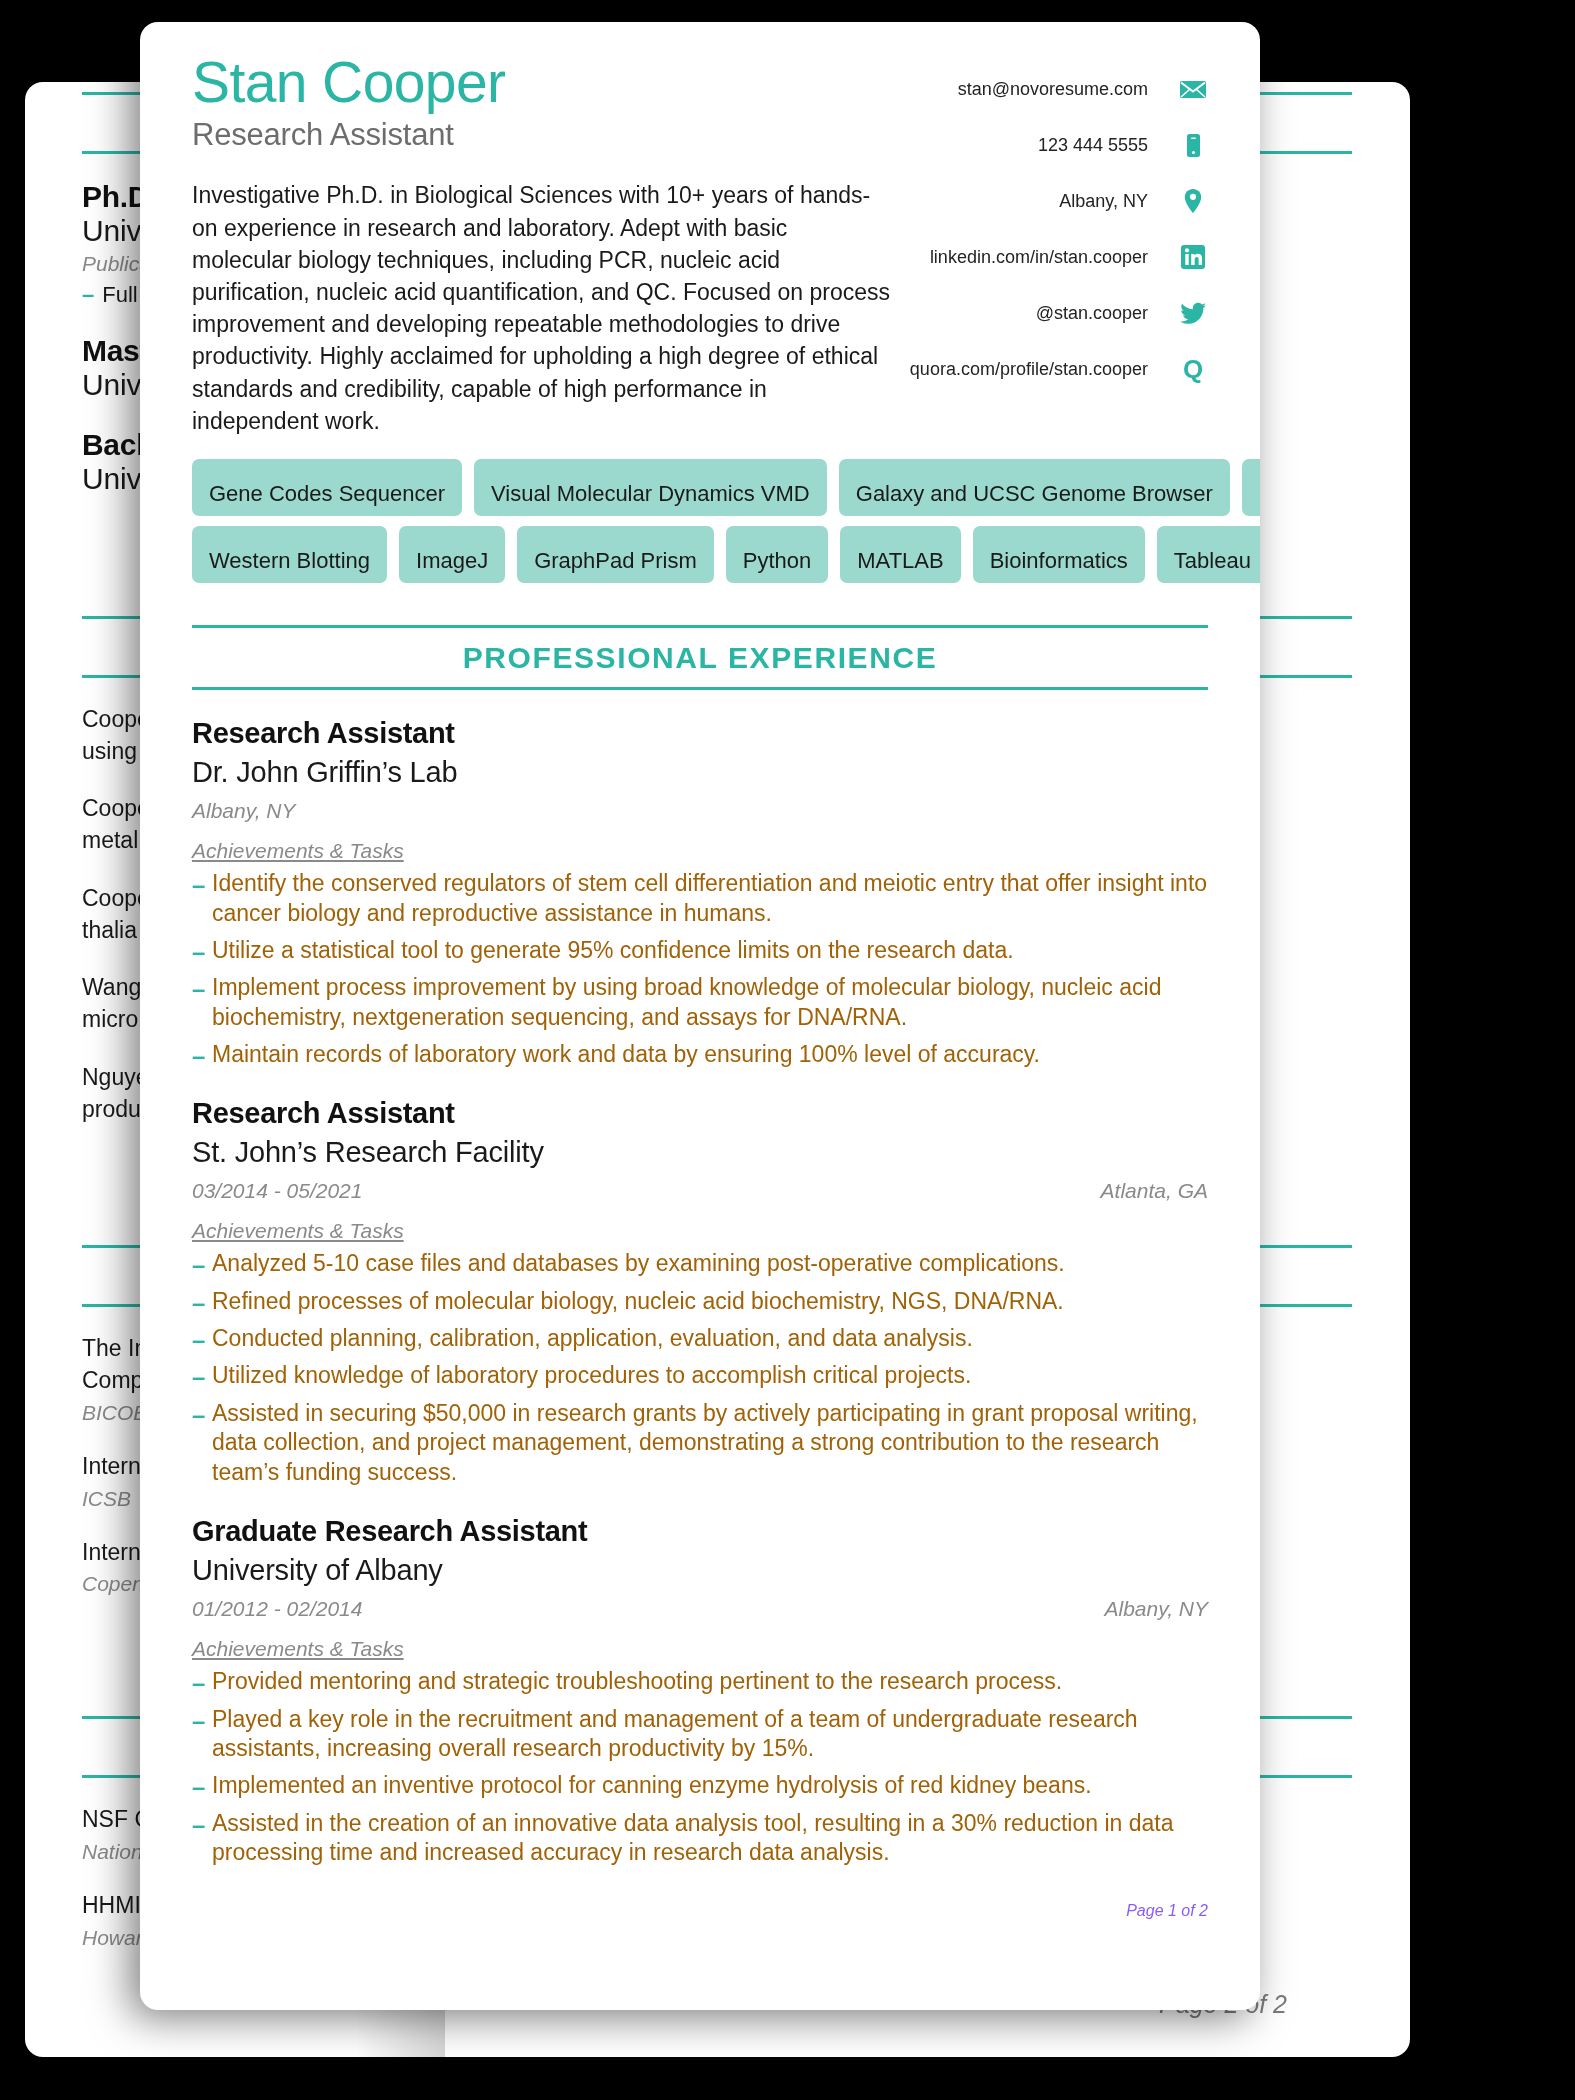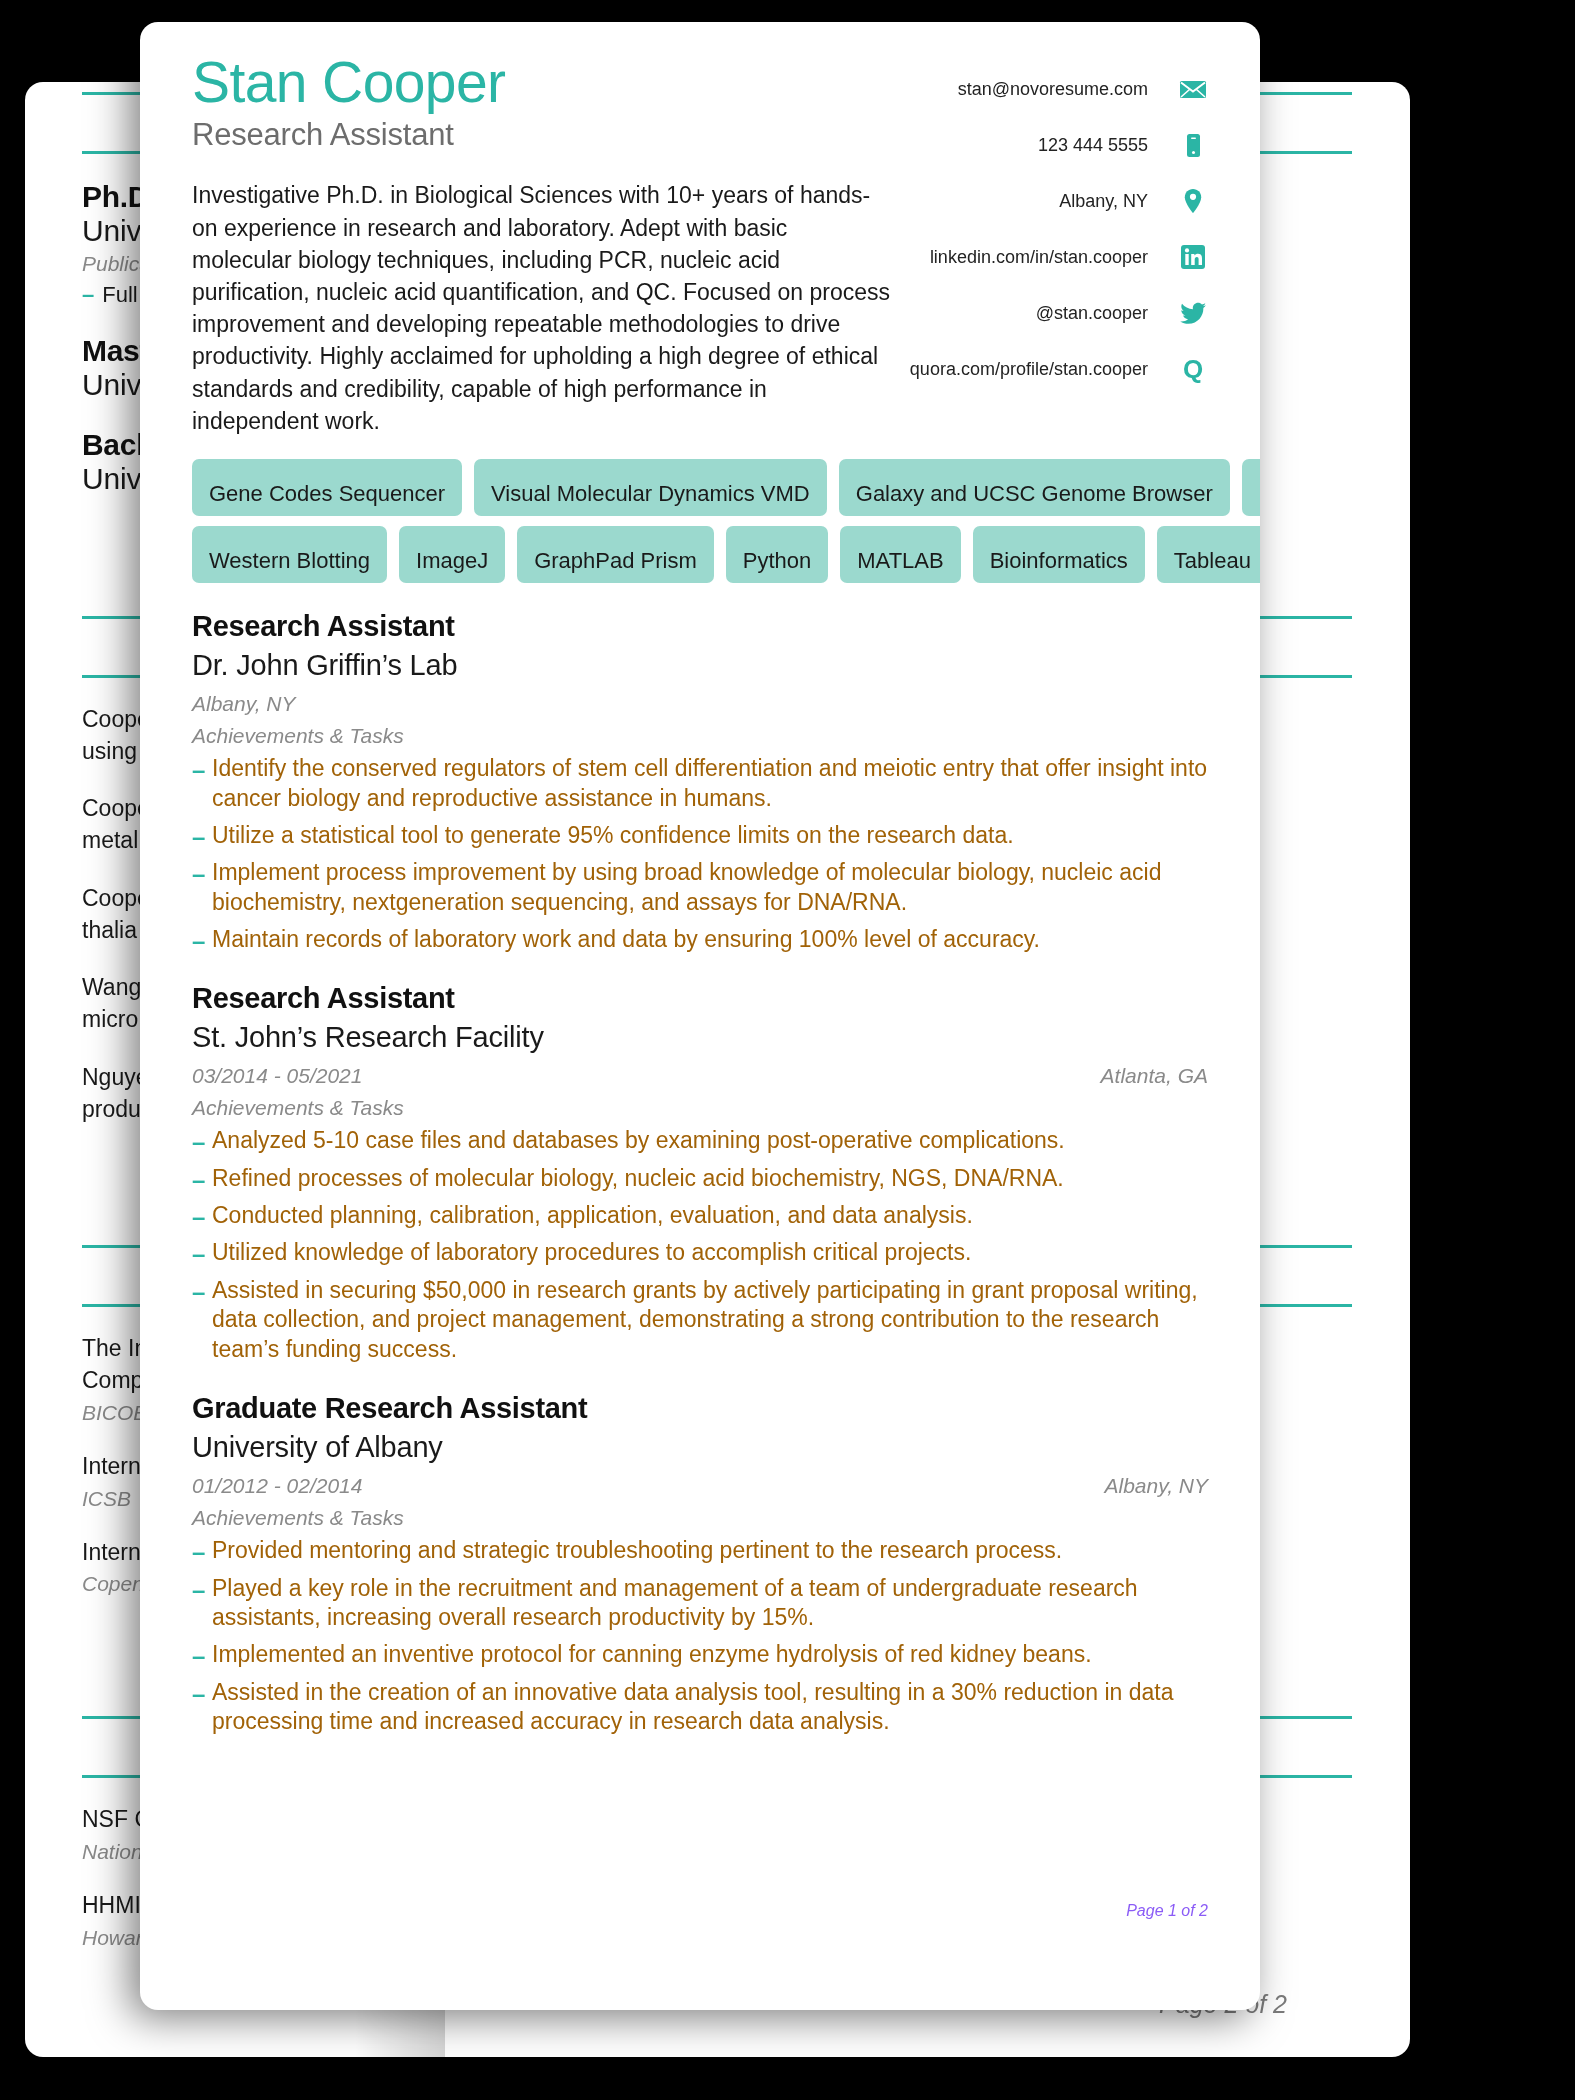--- a/index.html
+++ b/index.html
@@ -215,21 +215,22 @@
     align-items: baseline;
     font-size: 21px;
     font-style: italic;
     color: #8a8a8a;
     margin-top: 9px;
   }
   .exp-ach-label {
     font-size: 21px;
     font-style: italic;
     color: #8a8a8a;
-    margin-top: 8px;
+    margin-top: 16px;
+    text-decoration: underline;
   }
   .bullets { margin-top: 6px; }
   .bullet {
     display: flex;
     align-items: flex-start;
     margin-bottom: 7px;
   }
   .bullet .dash {
     flex: 0 0 20px;
     color: #2BB5A5;
@@ -435,20 +436,23 @@
         <span class="skill-tag">Western Blotting</span>
         <span class="skill-tag">ImageJ</span>
         <span class="skill-tag">GraphPad Prism</span>
         <span class="skill-tag">Python</span>
         <span class="skill-tag">MATLAB</span>
         <span class="skill-tag">Bioinformatics</span>
         <span class="skill-tag">Tableau</span>
       </div>
     </div>
 
+    <div class="section-head">
+      <h2>PROFESSIONAL EXPERIENCE</h2>
+    </div>
 
     <div class="exp-entry">
       <div class="exp-title">Research Assistant</div>
       <div class="exp-company">Dr. John Griffin’s Lab</div>
       <div class="exp-meta">
         <span>Albany, NY</span>
         <span></span>
       </div>
       <div class="exp-ach-label">Achievements &amp; Tasks</div>
       <div class="bullets">

